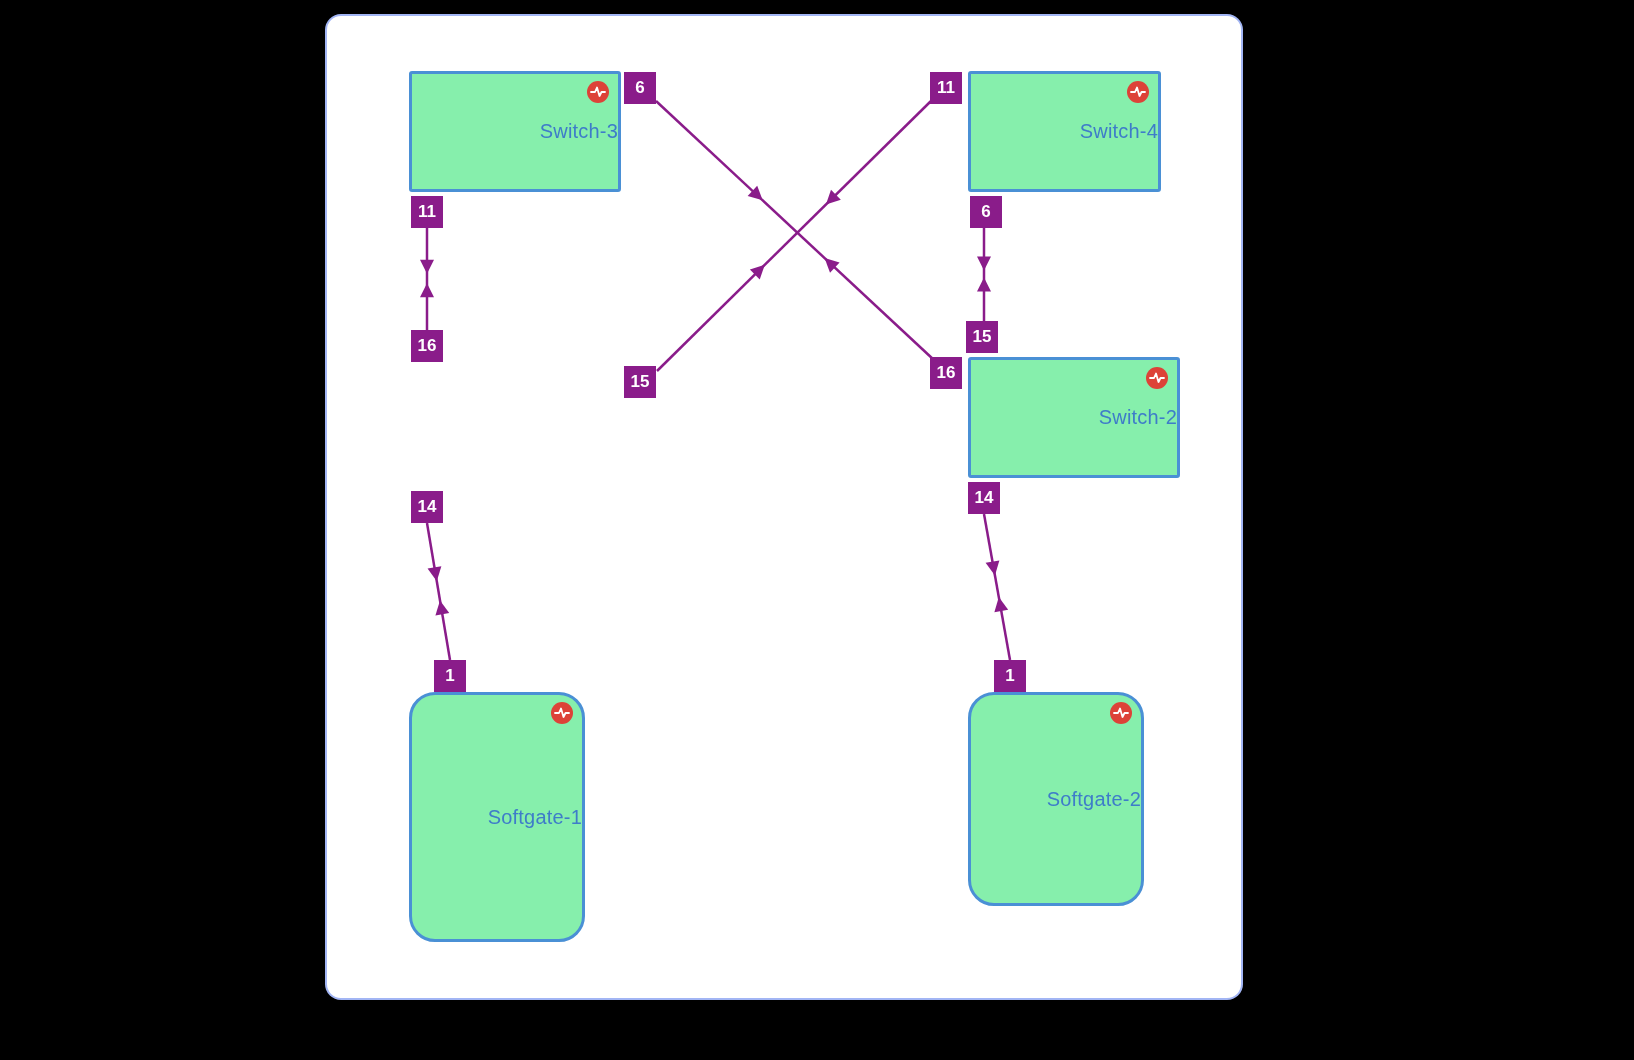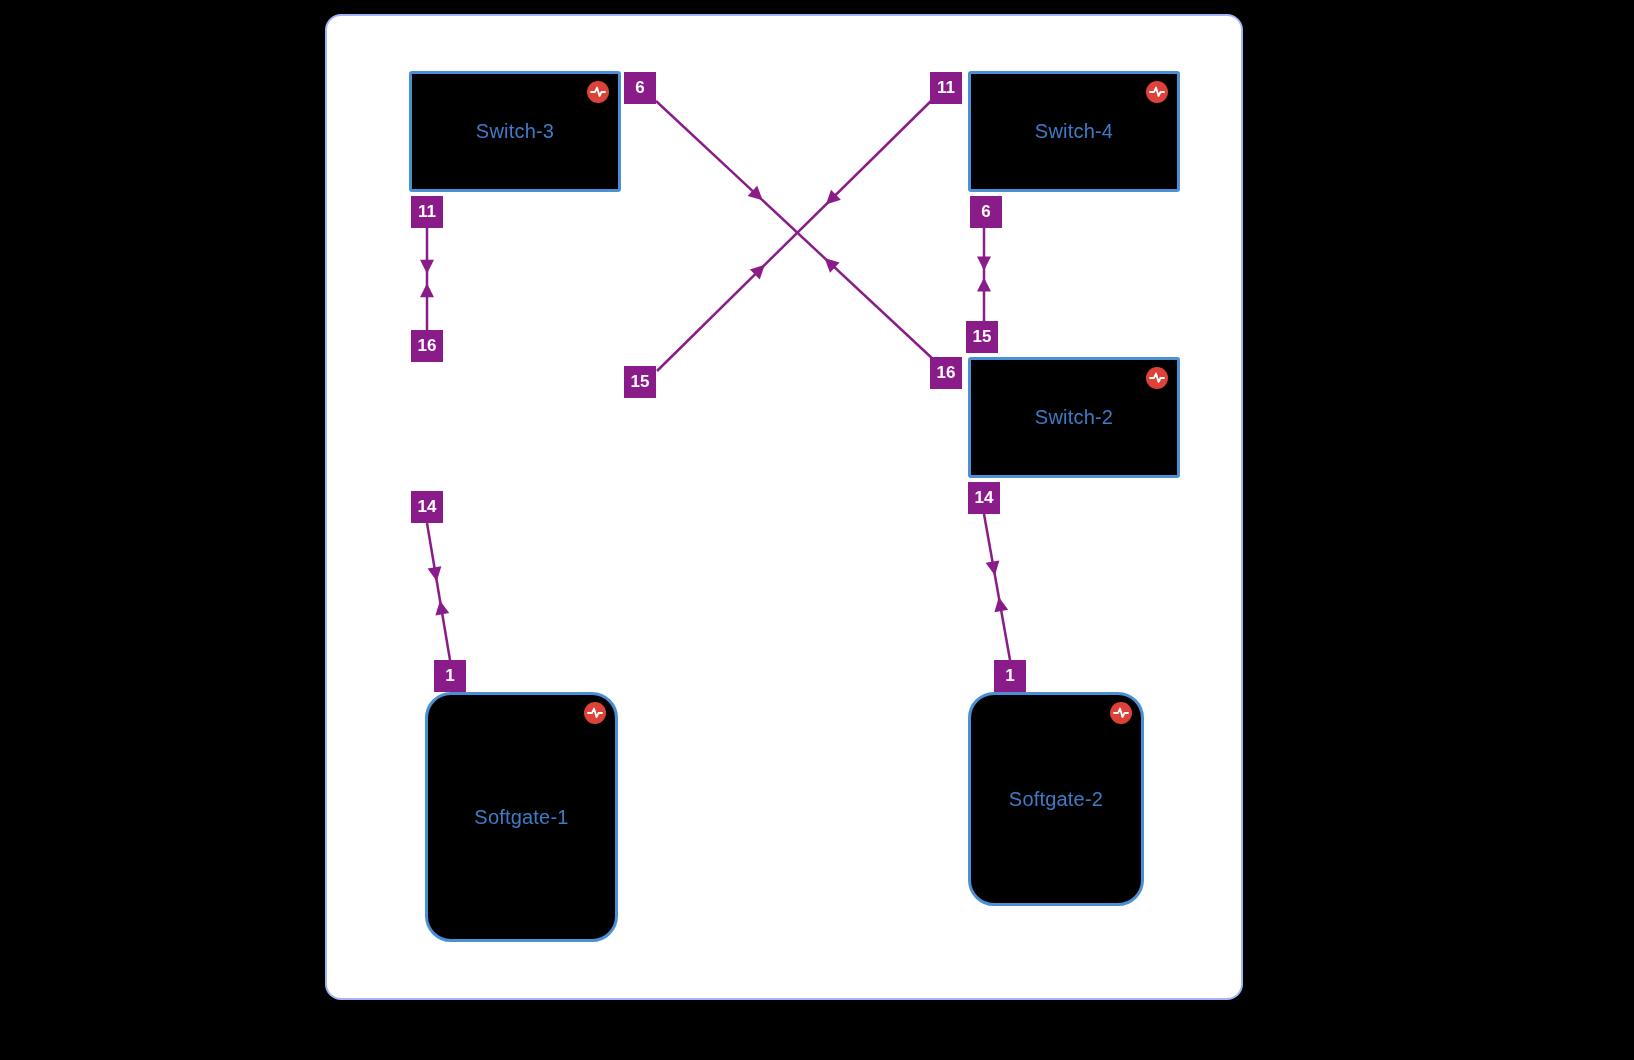--- a/index.html
+++ b/index.html
@@ -14,23 +14,23 @@
     width:1634px;height:1060px;overflow:hidden;
     font-family:"Liberation Sans","DejaVu Sans",sans-serif;
   }
   #canvas{
     position:absolute;left:325px;top:14px;width:918px;height:986px;
     background:#fff;border:2px solid rgba(86,120,235,.55);
     border-radius:16px;box-sizing:border-box;
   }
   #edges{position:absolute;left:0;top:0;width:918px;height:986px;}
   .node{
-    position:absolute;background:#000000;
+    position:absolute;background:#86efac;
     border:3px solid var(--node-border);
-    display:flex;align-items:center;justify-content:center;
+    display:flex;align-items:center;justify-content:flex-end;
     box-sizing:border-box;z-index:2;
   }
   .node.switch{border-radius:3px;}
   .node.softgate{border-radius:26px;}
   .node-label{color:var(--node-label);font-size:20px;letter-spacing:.2px;}
   .status-icon{position:absolute;top:7px;right:9px;width:22px;height:22px;color:var(--status);line-height:0;}
   .port{
     position:absolute;width:32px;height:32px;
     background:var(--port-bg);color:#fff;
     font-size:17px;font-weight:bold;
@@ -79,42 +79,42 @@
   <div class="node switch" style="left:82px;top:55px;width:212px;height:121px">
     <span class="node-label">Switch-3</span>
     <span class="status-icon">
       <svg width="22" height="22" viewBox="0 0 22 22">
           <circle cx="11" cy="11" r="11" fill="currentColor"></circle>
           <polyline points="4,11 8,11 10,6.5 12.5,15 14.5,11 18,11" fill="none" stroke="#fff" stroke-width="1.8" stroke-linecap="round" stroke-linejoin="round"></polyline>
         </svg>
     </span>
   </div>
 
-  <div class="node switch" style="left:641px;top:55px;width:212px;height:121px">
+  <div class="node switch" style="left:641px;top:55px;width:193px;height:121px">
     <span class="node-label">Switch-4</span>
     <span class="status-icon">
       <svg width="22" height="22" viewBox="0 0 22 22">
           <circle cx="11" cy="11" r="11" fill="currentColor"></circle>
           <polyline points="4,11 8,11 10,6.5 12.5,15 14.5,11 18,11" fill="none" stroke="#fff" stroke-width="1.8" stroke-linecap="round" stroke-linejoin="round"></polyline>
         </svg>
     </span>
   </div>
 
 
   <div class="node switch" style="left:641px;top:341px;width:212px;height:121px">
     <span class="node-label">Switch-2</span>
     <span class="status-icon">
       <svg width="22" height="22" viewBox="0 0 22 22">
           <circle cx="11" cy="11" r="11" fill="currentColor"></circle>
           <polyline points="4,11 8,11 10,6.5 12.5,15 14.5,11 18,11" fill="none" stroke="#fff" stroke-width="1.8" stroke-linecap="round" stroke-linejoin="round"></polyline>
         </svg>
     </span>
   </div>
 
-  <div class="node softgate" style="left:98px;top:676px;width:193px;height:250px">
+  <div class="node softgate" style="left:82px;top:676px;width:176px;height:250px">
     <span class="node-label">Softgate-1</span>
     <span class="status-icon">
       <svg width="22" height="22" viewBox="0 0 22 22">
           <circle cx="11" cy="11" r="11" fill="currentColor"></circle>
           <polyline points="4,11 8,11 10,6.5 12.5,15 14.5,11 18,11" fill="none" stroke="#fff" stroke-width="1.8" stroke-linecap="round" stroke-linejoin="round"></polyline>
         </svg>
     </span>
   </div>
 
   <div class="node softgate" style="left:641px;top:676px;width:176px;height:214px">

